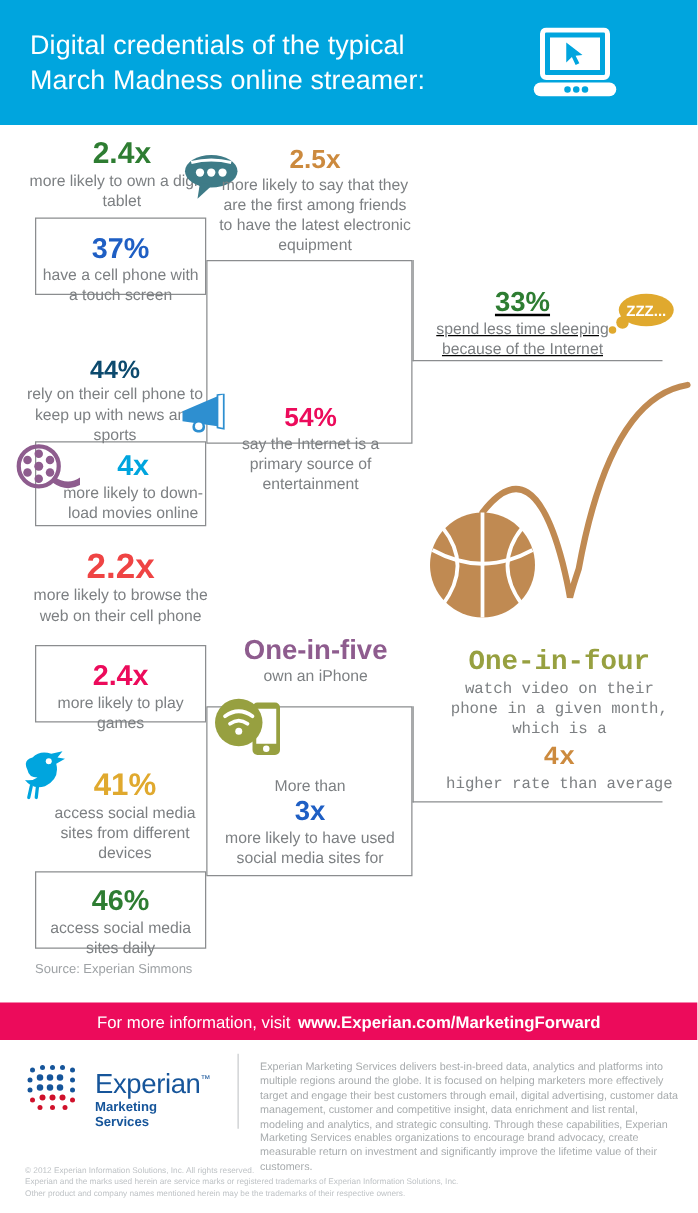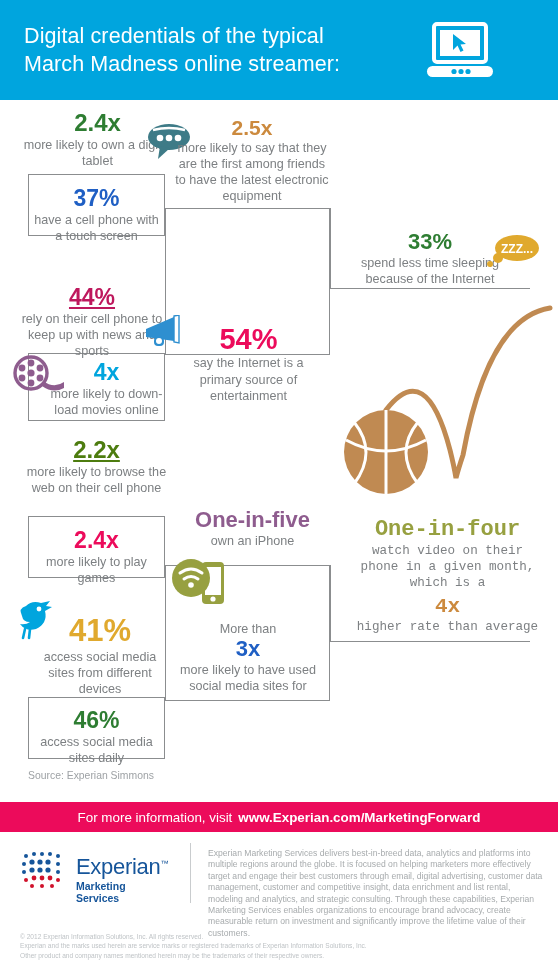--- a/index.html
+++ b/index.html
@@ -145,44 +145,44 @@
   <div class="stat" style="left:172px; top:116px; width:160px;">
     <span class="big" style="color:#CC8A3E; font-size:21px;">2.5x</span>
     <span class="desc">more likely to say that they are the first among friends to have the latest electronic equipment</span>
   </div>
 
   <div class="stat" style="left:30px; top:186px; width:133px;">
     <span class="big" style="color:#1F5FC4; font-size:23px;">37%</span>
     <span class="desc">have a cell phone with a touch screen</span>
   </div>
 
-  <div class="stat" style="left:340px; top:230px; width:180px;">
+  <div class="stat" style="left:328px; top:230px; width:180px;text-decoration:underline;">
     <span class="big" style="color:#2E7D32; font-size:22px;">33%</span>
     <span class="desc">spend less time sleeping because of the Internet</span>
   </div>
   <svg class="icon" style="left:484px; top:232px;" width="58" height="42" viewBox="0 0 58 42">
     <ellipse cx="33" cy="16" rx="22" ry="13" fill="#E0A92E"></ellipse>
     <circle cx="14" cy="26" r="5" fill="#E0A92E"></circle>
     <circle cx="6" cy="32" r="3" fill="#E0A92E"></circle>
     <text x="33" y="21" font-family="Liberation Sans, sans-serif" font-size="12" font-weight="bold" fill="#fff" text-anchor="middle">ZZZ...</text>
   </svg>
 
   <div class="stat" style="left:12px; top:285px; width:160px;">
-    <span class="big" style="color:#be185d; font-size:23px;text-decoration:underline;">44%</span>
+    <span class="big" style="color:#0c4a6e; font-size:20px;">44%</span>
     <span class="desc">rely on their cell phone to keep up with news and sports</span>
   </div>
 
   <svg class="icon" style="left:140px; top:315px;" width="50" height="38" viewBox="0 0 50 38">
     <path d="M6 14 L34 2 L34 26 L6 22 Z" fill="#2E8FD0"></path>
     <path d="M34 1 L39 0 L39 28 L34 27 Z" fill="#ffffff" stroke="#2E8FD0" stroke-width="1.4"></path>
     <rect x="14" y="22" width="10" height="9" rx="4" fill="#2E8FD0"></rect>
     <rect x="16" y="23" width="6" height="6" rx="3" fill="#ffffff"></rect>
   </svg>
   <div class="stat" style="left:176px; top:323px; width:145px;">
-    <span class="big" style="color:#EC0B5B; font-size:29px;">54%</span>
+    <span class="big" style="color:#EC0B5B; font-size:21px;">54%</span>
     <span class="desc">say the Internet is a primary source of entertainment</span>
   </div>
 
   <svg class="icon" style="left:10px; top:355px;" width="56" height="42" viewBox="0 0 56 42">
     <circle cx="21" cy="18" r="16" fill="none" stroke="#8E5C8E" stroke-width="3.4"></circle>
     <circle cx="21" cy="18" r="3.6" fill="#8E5C8E"></circle>
     <circle cx="21" cy="8" r="3.4" fill="#8E5C8E"></circle>
     <circle cx="30" cy="13" r="3.4" fill="#8E5C8E"></circle>
     <circle cx="30" cy="23" r="3.4" fill="#8E5C8E"></circle>
     <circle cx="21" cy="28" r="3.4" fill="#8E5C8E"></circle>
@@ -198,21 +198,21 @@
   <svg class="icon" style="left:338px; top:300px;" width="220" height="200" viewBox="0 0 220 200">
     <path d="M212 8 Q150 18 125 155 Q120 170 118 178 Q116 166 112 150 Q88 58 48 110" stroke="#C08A52" stroke-width="5" fill="none" stroke-linecap="round"></path>
     <circle cx="48" cy="152" r="42" fill="#C08A52"></circle>
     <path d="M48 110 L48 194" stroke="#fff" stroke-width="3" fill="none"></path>
     <path d="M8 140 Q48 162 88 140" stroke="#fff" stroke-width="3" fill="none"></path>
     <path d="M16 122 Q40 152 16 184" stroke="#fff" stroke-width="3" fill="none"></path>
     <path d="M80 122 Q56 152 80 184" stroke="#fff" stroke-width="3" fill="none"></path>
   </svg>
 
   <div class="stat" style="left:18px; top:437px; width:157px;">
-    <span class="big" style="color:#4d7c0f; font-size:24px;text-decoration:underline;">2.2x</span>
+    <span class="big" style="color:#ef4444; font-size:28px;">2.2x</span>
     <span class="desc">more likely to browse the web on their cell phone</span>
   </div>
 
   <div class="stat" style="left:180px; top:508px; width:145px;">
     <span class="big" style="color:#8E5C8E; font-size:22px;">One-in-five</span>
     <span class="desc">own an iPhone</span>
   </div>
   <svg class="icon" style="left:172px; top:556px;" width="56" height="52" viewBox="0 0 56 52">
     <rect x="30" y="6" width="22" height="42" rx="4" fill="#97A040"></rect>
     <rect x="33" y="11" width="16" height="28" fill="#fff"></rect>
@@ -244,21 +244,21 @@
     <span class="desc">more likely to have used social media sites for</span>
   </div>
 
   <svg class="icon" style="left:12px; top:598px;" width="50" height="44" viewBox="0 0 50 44">
     <path d="M10 18 Q6 10 14 8 Q20 2 29 5 L38 3 L34 8 L40 9 L33 13 Q36 25 24 31 Q14 34 8 26 Q14 27 18 24 Q11 24 10 18 Z" fill="#00A5DE"></path>
     <circle cx="27" cy="11" r="2.4" fill="#fff"></circle>
     <path d="M13 31 L11 40" stroke="#00A5DE" stroke-width="2.6" stroke-linecap="round"></path>
     <path d="M18 31 L17 40" stroke="#00A5DE" stroke-width="2.6" stroke-linecap="round"></path>
   </svg>
   <div class="stat" style="left:30px; top:614px; width:140px;">
-    <span class="big" style="color:#E0A92E; font-size:31px;">41%</span>
+    <span class="big" style="color:#E0A92E; font-size:25px;">41%</span>
     <span class="desc">access social media sites from different devices</span>
   </div>
 
   <div class="stat" style="left:30px; top:708px; width:133px;">
     <span class="big" style="color:#2E7D32; font-size:23px;">46%</span>
     <span class="desc">access social media sites daily</span>
   </div>
 
   <div style="position:absolute; left:28px; top:770px; color:#9ea2a5; font-size:10.4px;">Source: Experian Simmons</div>
 

